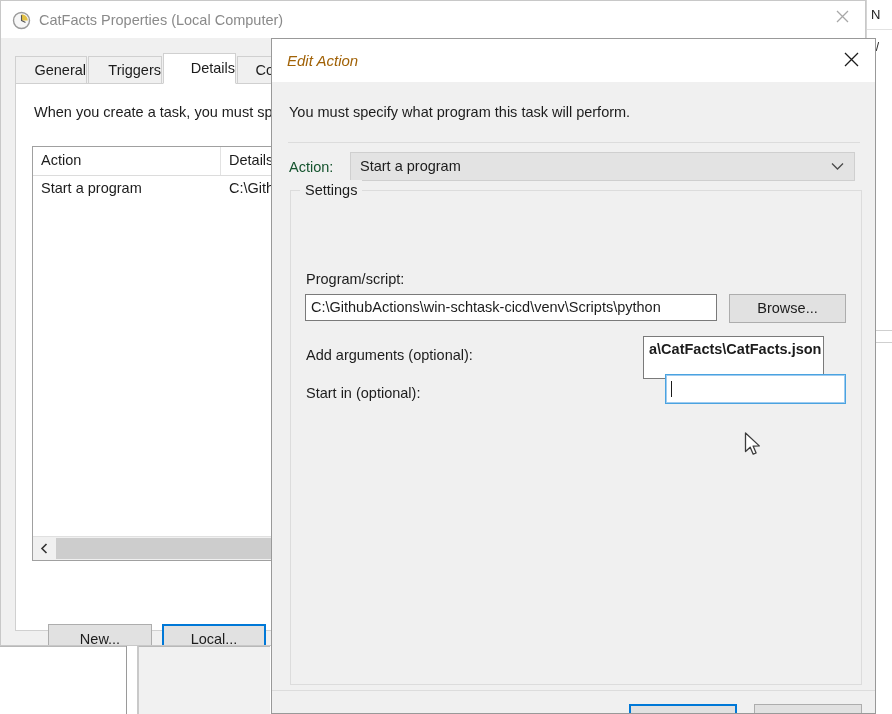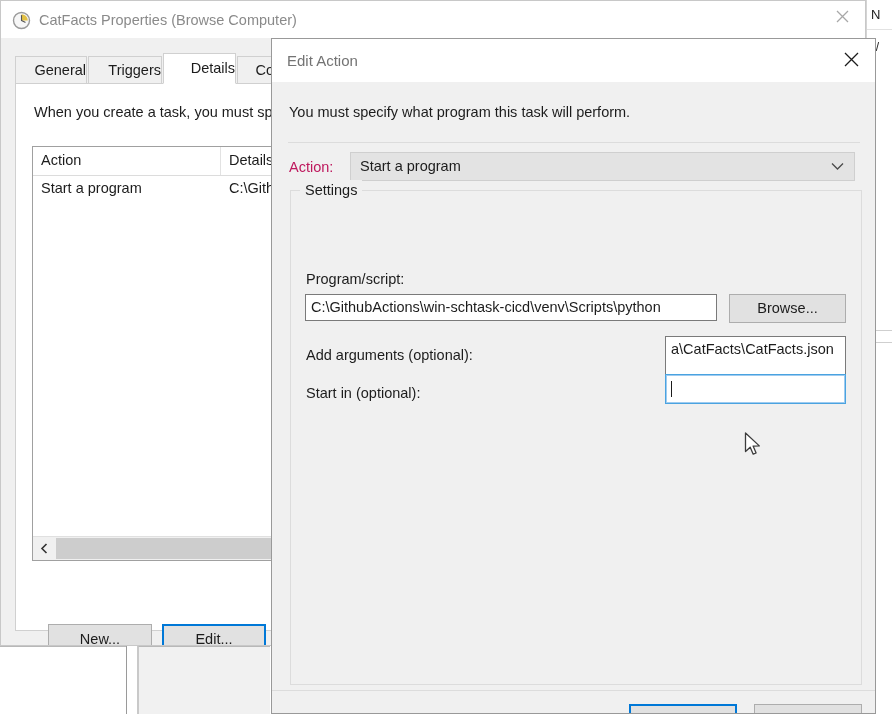--- a/index.html
+++ b/index.html
@@ -323,23 +323,24 @@
     width: 603px;
     height: 43px;
     background: #ffffff;
     box-sizing: border-box;
   }
   .ed-title-text {
     position: absolute;
     left: 15px;
     top: 13px;
     font-size: 15px;
-    color: #737373;
+    color: #a16207;
     white-space: nowrap;
     line-height: 18px;
+    font-style: italic;
   }
   .ed-close {
     position: absolute;
     right: 0px; top: 0px;
     width: 48px; height: 41px;
     display: flex; align-items: center; justify-content: center;
   }
 
   .ed-body {
     position: absolute;
@@ -363,21 +364,21 @@
     width: 572px;
     height: 1px;
     background: #dcdcdc;
   }
 
   .ed-action-label {
     position: absolute;
     left: 17px;
     top: 72px;
     font-size: 14.5px;
-    color: #be185d;
+    color: #14532d;
     line-height: 26px;
     white-space: nowrap;
   }
   .ed-action-select {
     position: absolute;
     left: 78px;
     top: 70px;
     width: 505px;
     height: 29px;
     background: #e3e3e3;
@@ -446,21 +447,21 @@
     padding: 0 5px;
     white-space: nowrap;
     overflow: hidden;
     line-height: 24px;
   }
   .textinput.focused {
     border: 1px solid #4aa3e0;
     box-shadow: inset 0 0 0 1px #9ecbf0;
   }
   .in-program { left: 33px;  top: 212px; width: 412px; height: 27px; line-height: 25px; }
-  .in-args    { left: 393px; top: 254px; width: 181px; height: 43px; line-height: 25px; }
+  .in-args    { left: 371px; top: 254px; width: 181px; height: 43px; line-height: 25px; font-weight: bold; }
   .in-startin { left: 393px; top: 292px; width: 181px; height: 30px; line-height: 28px; }
 
   .caret {
     display: inline-block;
     width: 1px;
     height: 16px;
     background: #1c1c1c;
     vertical-align: -3px;
     animation: blink 1.06s step-end infinite;
   }
@@ -522,21 +523,21 @@
 
     <div class="props-titlebar">
       <span class="props-icon">
         <svg width="19" height="19" viewBox="0 0 19 19">
           <circle cx="9.5" cy="9.5" r="8" fill="#f7f7f7" stroke="#9a9a9a" stroke-width="1.4"></circle>
           <path d="M9.5 3.2 A6.3 6.3 0 0 1 15.8 9.5 L9.5 9.5 Z" fill="#e2c044"></path>
           <path d="M9.5 9.5 L9.5 4.6" stroke="#555" stroke-width="1.1" stroke-linecap="round"></path>
           <path d="M9.5 9.5 L13.1 11.3" stroke="#555" stroke-width="1.1" stroke-linecap="round"></path>
         </svg>
       </span>
-      <span class="props-title-text">CatFacts Properties (Browse Computer)</span>
+      <span class="props-title-text">CatFacts Properties (Local Computer)</span>
       <span class="props-close">
         <svg width="13" height="13" viewBox="0 0 13 13">
           <path d="M1 1 L12 12 M12 1 L1 12" stroke="#a8a8a8" stroke-width="1.25"></path>
         </svg>
       </span>
     </div>
 
     <div class="props-body">
 
       <div class="tabstrip">
@@ -562,21 +563,21 @@
             <span class="hscroll-btn-left">
               <svg width="9" height="11" viewBox="0 0 9 11">
                 <path d="M6.5 1 L2 5.5 L6.5 10" fill="none" stroke="#333" stroke-width="1.6"></path>
               </svg>
             </span>
             <div class="hscroll-thumb"></div>
           </div>
         </div>
 
         <button class="btn props-btn-new">New...</button>
-        <button class="btn focused props-btn-edit">Edit...</button>
+        <button class="btn focused props-btn-edit">Local...</button>
         <button class="btn props-btn-delete">Delete</button>
       </div>
 
     </div>
   </div>
 
   <div class="edit-dialog">
 
     <div class="ed-titlebar">
       <span class="ed-title-text">Edit Action</span>

